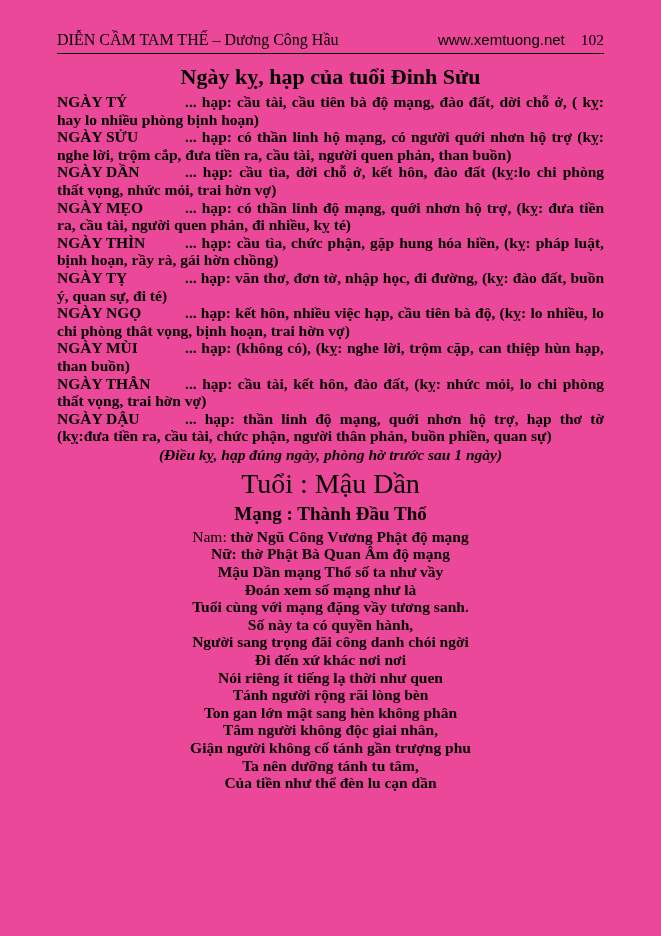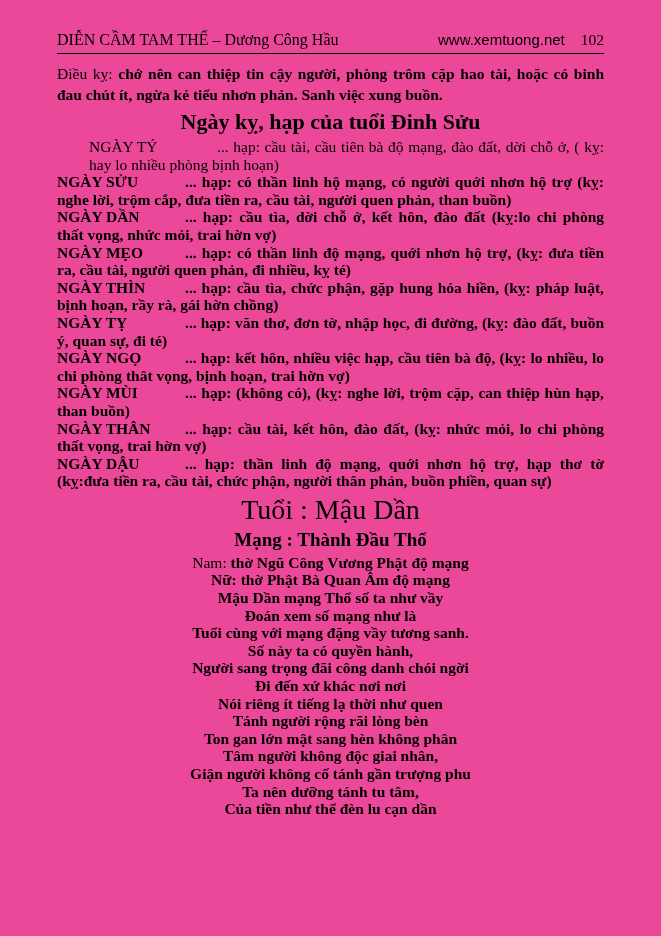--- a/index.html
+++ b/index.html
@@ -25,21 +25,21 @@
   }
   .intro .lbl{font-weight:normal;}
   
   .sec1-title{
     font-size:22px;font-weight:bold;text-align:center;margin:4px 0 3px 0;
   }
   .entry{
     font-size:15.5px;line-height:17.6px;text-align:justify;margin:0;
     font-weight:bold;
   }
-  .entry.light{font-weight:normal;margin-left:32px;}
+  .entry.light{font-weight:bold;}
   .entry .day{display:inline-block;width:128px;}
   .note{
     font-size:15.5px;font-weight:bold;font-style:italic;text-align:center;
     margin:1px 0 0 0;line-height:18px;
   }
   
   .sec2-title{font-size:28px;font-weight:normal;text-align:center;margin:4px 0 2px 0;line-height:32px;}
   .sec2-sub{font-size:19px;font-weight:bold;text-align:center;margin:0 0 3px 0;line-height:23px;}
   .cline{
     font-size:15.5px;font-weight:bold;text-align:center;line-height:17.6px;
@@ -55,35 +55,35 @@
     <span class="btitle">DIỄN CẦM TAM THẾ – Dương Công Hầu</span>
     <span class="right">
       <span class="site">www.xemtuong.net</span>
       <span class="pagenum">102</span>
     </span>
   </div>
   <div class="rule"></div>
 
   <div class="content">
 
-    <p class="intro"><span class="lbl">Điều kỵ:</span><span> chớ nên can thiệp tin cậy người, phòng trôm cặp hao tài, hoặc có binh đau chút ít, ngừa kẻ tiểu nhơn phản. Sanh việc xung buồn.</span></p>
 
     <div class="sec1-title">Ngày kỵ, hạp của tuổi Đinh Sửu</div>
 
     <p class="entry light"><span class="day">NGÀY TÝ</span><span>...  hạp: cầu tài, cầu tiên bà độ mạng, đào đất, dời chỗ ở, ( kỵ: hay lo nhiều phòng bịnh hoạn)</span></p>
     <p class="entry"><span class="day">NGÀY SỬU</span><span>...  hạp: có thần linh hộ mạng, có người quới nhơn hộ trợ (kỵ: nghe lời, trộm cắp, đưa tiền ra, cầu tài, người quen phản, than buồn)</span></p>
     <p class="entry"><span class="day">NGÀY DẦN</span><span>...  hạp: cầu tìa, dời chỗ ở, kết hôn, đào đất (kỵ:lo chi phòng thất vọng, nhức mỏi, trai hờn vợ)</span></p>
     <p class="entry"><span class="day">NGÀY MẸO</span><span>...  hạp: có thần linh độ mạng, quới nhơn hộ trợ, (kỵ: đưa tiền ra, cầu tài, người quen phản, đi nhiều, kỵ té)</span></p>
     <p class="entry"><span class="day">NGÀY THÌN</span><span>...  hạp: cầu tìa, chức phận, gặp hung hóa hiền, (kỵ: pháp luật, bịnh hoạn, rầy rà, gái hờn chồng)</span></p>
     <p class="entry"><span class="day">NGÀY TỴ</span><span>...  hạp: văn thơ, đơn tờ, nhập học, đi đường, (kỵ: đào đất, buồn ý, quan sự, đi té)</span></p>
     <p class="entry"><span class="day">NGÀY NGỌ</span><span>...  hạp: kết hôn, nhiều việc hạp, cầu tiên bà độ, (kỵ: lo nhiều, lo chi phòng thât vọng, bịnh hoạn, trai hờn vợ)</span></p>
     <p class="entry"><span class="day">NGÀY MÙI</span><span>...  hạp: (không có), (kỵ: nghe lời, trộm cặp, can thiệp hùn hạp, than buồn)</span></p>
     <p class="entry"><span class="day">NGÀY THÂN</span><span>...  hạp: cầu tài, kết hôn, đào đất, (kỵ: nhức mỏi, lo chi phòng thất vọng, trai hờn vợ)</span></p>
     <p class="entry"><span class="day">NGÀY DẬU</span><span>...  hạp: thần linh độ mạng, quới nhơn hộ trợ, hạp thơ tờ (kỵ:đưa tiền ra, cầu tài, chức phận, người thân phản, buồn phiền, quan sự)</span></p>
 
+    <div class="note">(Điều kỵ, hạp đúng ngày, phòng hờ trước sau 1 ngày)</div>
 
     <div class="sec2-title">Tuổi : Mậu Dần</div>
     <div class="sec2-sub">Mạng : Thành Đầu Thổ</div>
 
     <div class="cline"><span class="lbl-reg">Nam:</span><span> thờ Ngũ Công Vương Phật độ mạng</span></div>
     <div class="cline"><span>Nữ:</span><span> thờ Phật Bà Quan Âm độ mạng</span></div>
 
     <div class="cline">Mậu Dần mạng Thổ số ta như vầy</div>
     <div class="cline">Đoán xem số mạng như là</div>
     <div class="cline">Tuổi cùng với mạng đặng vầy tương sanh.</div>

